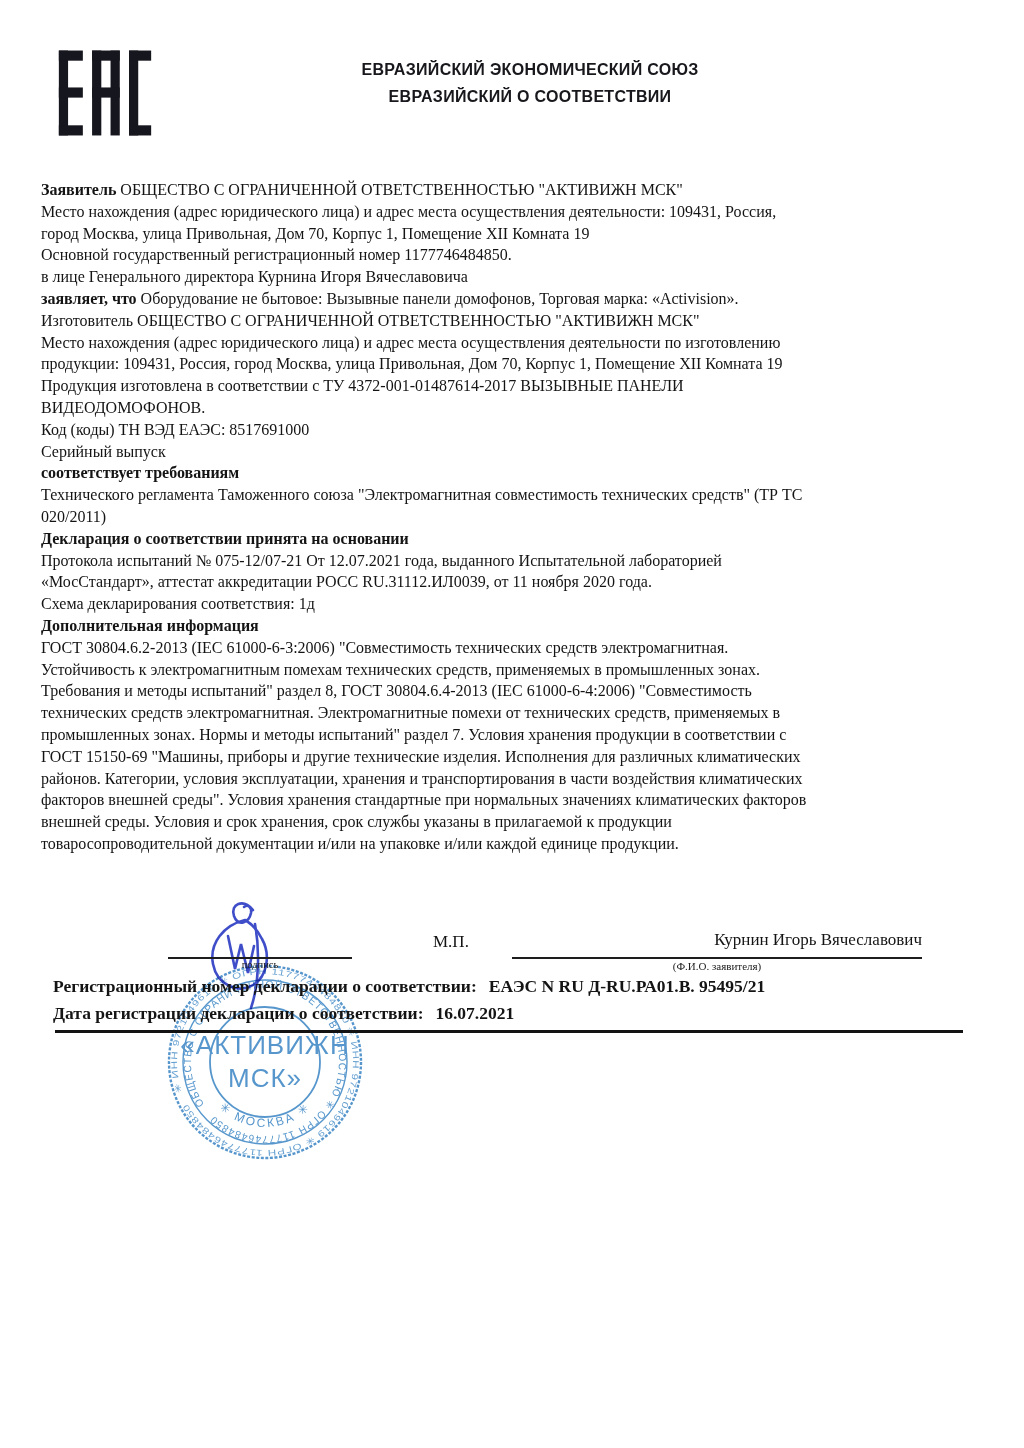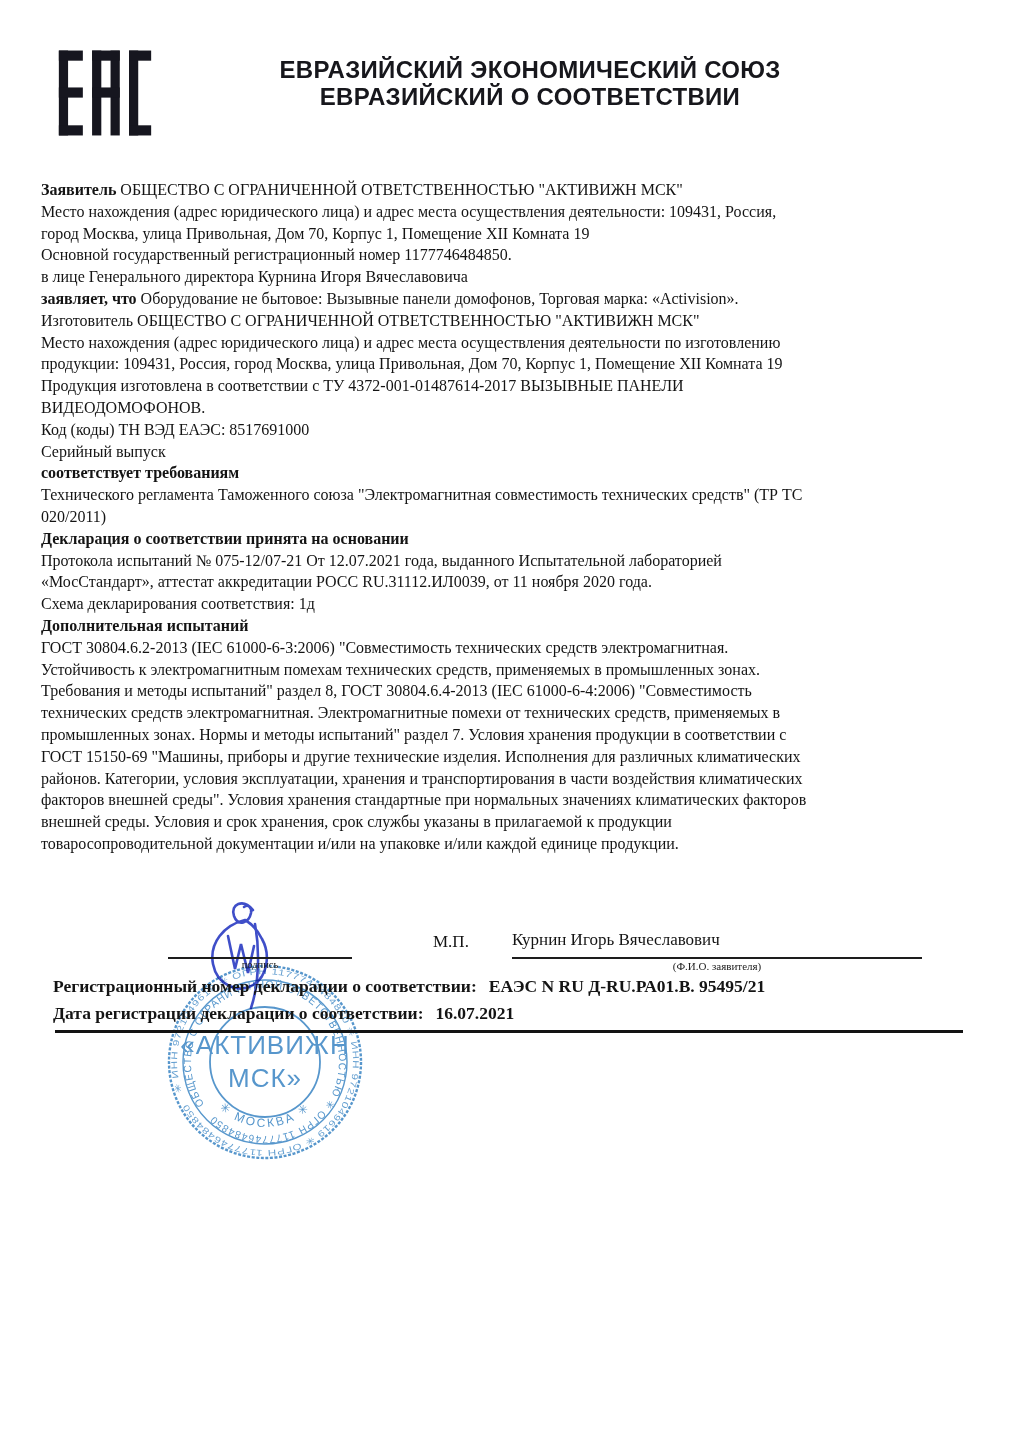--- a/index.html
+++ b/index.html
@@ -5,33 +5,33 @@
   html,body { margin:0; padding:0; background:#ffffff; }
   .page {
     position:relative; width:1024px; height:1448px; background:#ffffff;
     font-family:"Liberation Serif", serif; color:#141414; overflow:hidden;
   }
   
   .eac-logo { position:absolute; left:57px; top:46px; width:96px; height:94px; }
   
   .doc-title {
     position:absolute; left:36px; top:56px; width:988px; text-align:center;
-    font-family:"Liberation Sans", sans-serif; font-weight:bold; font-size:24px;
+    font-family:"Liberation Sans", sans-serif; font-weight:bold; font-size:16px;
     line-height:27px; color:#17171c; letter-spacing:0.3px;
   }
   
   .body-text { position:absolute; left:41px; top:157px; width:930px; font-size:16px; line-height:21.8px;margin-top:22px; }
   .body-text .line { white-space:nowrap; }
   .b { font-weight:bold; }
   .validity { position:absolute; left:53px; top:896px; font-size:17px; font-weight:bold; white-space:nowrap; }
   
   .sig-line-left  { position:absolute; left:168px; top:957px; width:184px; border-top:2px solid #1d1d1d; }
   .sig-caption    { position:absolute; left:168px; top:959px; width:184px; text-align:center; font-size:10.5px; color:#222; }
   .mp-label       { position:absolute; left:433px; top:932px; font-size:17px; }
-  .signer-name    { position:absolute; left:512px; top:930px; width:410px; text-align:left; font-size:17px; }
+  .signer-name    { position:absolute; left:512px; top:930px; width:410px; text-align:right; font-size:17px; }
   .sig-line-right { position:absolute; left:512px; top:957px; width:410px; border-top:2px solid #1d1d1d; }
   .signer-caption { position:absolute; left:512px; top:960px; width:410px; text-align:center; font-size:11px; color:#222; }
   
   .reg-line { position:absolute; left:53px; font-size:17.5px; font-weight:bold; white-space:nowrap; }
   .reg-number { top:976px; }
   .reg-date   { top:1003px; }
   .reg-value  { margin-left:12px; }
   .hrule { position:absolute; left:55px; top:1030px; width:908px; height:3px; background:#131313; }
   
   .stamp-svg {
@@ -87,21 +87,21 @@
       <div class="line"><span>ВИДЕОДОМОФОНОВ.</span></div>
       <div class="line"><span>Код (коды) ТН ВЭД ЕАЭС: 8517691000</span></div>
       <div class="line"><span>Серийный выпуск</span></div>
       <div class="line"><span class="b">соответствует требованиям</span></div>
       <div class="line"><span>Технического регламента Таможенного союза "Электромагнитная совместимость технических средств" (ТР ТС</span></div>
       <div class="line"><span>020/2011)</span></div>
       <div class="line"><span class="b">Декларация о соответствии принята на основании</span></div>
       <div class="line"><span>Протокола испытаний № 075-12/07-21 От 12.07.2021 года, выданного Испытательной лабораторией</span></div>
       <div class="line"><span>«МосСтандарт», аттестат аккредитации РОСС RU.31112.ИЛ0039, от 11 ноября 2020 года.</span></div>
       <div class="line"><span>Схема декларирования соответствия: 1д</span></div>
-      <div class="line"><span class="b">Дополнительная испытаний</span></div>
+      <div class="line"><span class="b">Дополнительная информация</span></div>
       <div class="line"><span>ГОСТ 30804.6.2-2013 (IEC 61000-6-3:2006) "Совместимость технических средств электромагнитная.</span></div>
       <div class="line"><span>Устойчивость к электромагнитным помехам технических средств, применяемых в промышленных зонах.</span></div>
       <div class="line"><span>Требования и методы испытаний" раздел 8, ГОСТ 30804.6.4-2013 (IEC 61000-6-4:2006) "Совместимость</span></div>
       <div class="line"><span>технических средств электромагнитная. Электромагнитные помехи от технических средств, применяемых в</span></div>
       <div class="line"><span>промышленных зонах. Нормы и методы испытаний" раздел 7. Условия хранения продукции в соответствии с</span></div>
       <div class="line"><span>ГОСТ 15150-69 "Машины, приборы и другие технические изделия. Исполнения для различных климатических</span></div>
       <div class="line"><span>районов. Категории, условия эксплуатации, хранения и транспортирования в части воздействия климатических</span></div>
       <div class="line"><span>факторов внешней среды". Условия хранения стандартные при нормальных значениях климатических факторов</span></div>
       <div class="line"><span>внешней среды. Условия и срок хранения, срок службы указаны в прилагаемой к продукции</span></div>
       <div class="line"><span>товаросопроводительной документации и/или на упаковке и/или каждой единице продукции.</span></div>

